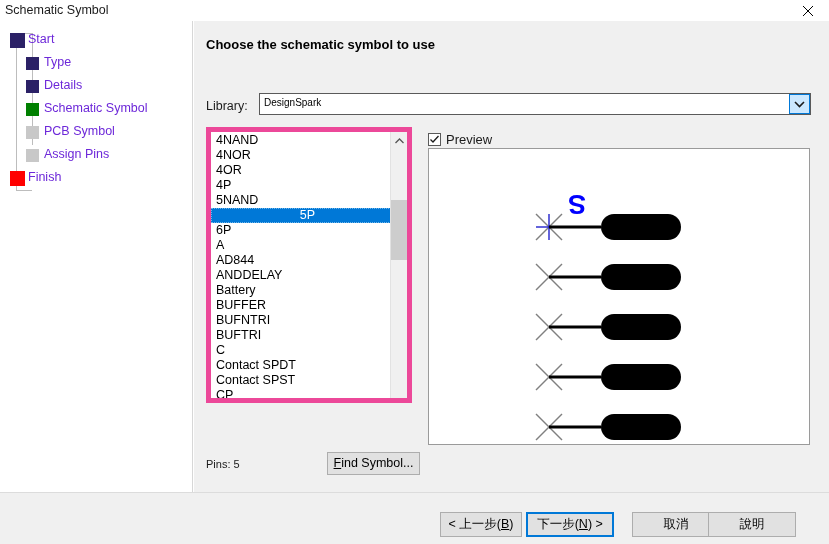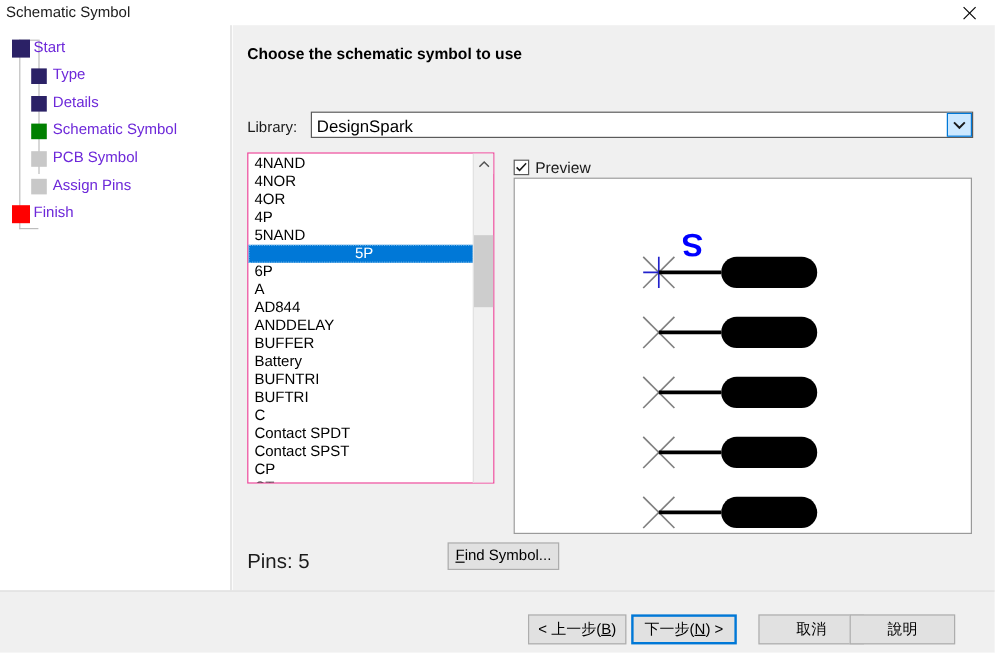--- a/index.html
+++ b/index.html
@@ -101,41 +101,41 @@
     position: absolute;
     left: 65px; top: 72px;
     width: 552px; height: 22px;
     border: 1px solid #5a5a5a;
     background: #ffffff;
     box-sizing: border-box;
   }
   #library-value {
     position: absolute;
     left: 4px; top: 3px;
-    font-size: 14px;
+    font-size: 10px;
     color: #000;
   }
   #library-arrow-btn {
     position: absolute;
     right: 0px; top: 0px;
     width: 21px; height: 20px;
     background: #cce8ff;
     border: 1px solid #0078d7;
     box-sizing: border-box;
     cursor: pointer;
   }
   #library-arrow-btn svg { position: absolute; left: 4px; top: 6px; }
 
   
   #symbol-list-box {
     position: absolute;
     left: 12px; top: 106px;
     width: 206px; height: 276px;
     background: #ffffff;
-    border: 1px solid #ec4899;
+    border: 5px solid #ec4899;
     box-sizing: border-box;
     overflow: hidden;
   }
   #symbol-list {
     position: absolute;
     left: 0; top: 1px;
     width: 188px;
     height: 316px;
     overflow: hidden;
   }
@@ -177,37 +177,36 @@
     left: 0; top: 68px;
     width: 17px; height: 60px;
     background: #cdcdcd;
     cursor: pointer;
   }
 
   
   #pins-text {
     position: absolute;
     left: 12px; top: 437px;
-    font-size: 17px;
+    font-size: 11px;
     color: #1b1b1b;
   }
   #find-symbol-button {
     position: absolute;
     left: 133px; top: 431px;
     width: 93px; height: 23px;
     background: #e1e1e1;
     border: 1px solid #adadad;
     box-sizing: border-box;
     font-size: 12.5px;
     color: #000;
     text-align: center;
     line-height: 21px;
     cursor: pointer;
     font-family: "Liberation Sans", sans-serif;
-    margin-left: 46px;
   }
   .underline-accel { text-decoration: underline; }
 
   
   #preview-checkbox-row {
     position: absolute;
     left: 234px; top: 111px;
     height: 16px;
     cursor: pointer;
   }
@@ -339,22 +338,22 @@
         <div class="list-item">4NAND</div>
         <div class="list-item">4NOR</div>
         <div class="list-item">4OR</div>
         <div class="list-item">4P</div>
         <div class="list-item">5NAND</div>
         <div class="list-item selected">5P</div>
         <div class="list-item">6P</div>
         <div class="list-item">A</div>
         <div class="list-item">AD844</div>
         <div class="list-item">ANDDELAY</div>
+        <div class="list-item">Battery</div>
         <div class="list-item">BUFFER</div>
-        <div class="list-item">Battery</div>
         <div class="list-item">BUFNTRI</div>
         <div class="list-item">BUFTRI</div>
         <div class="list-item">C</div>
         <div class="list-item">Contact SPDT</div>
         <div class="list-item">Contact SPST</div>
         <div class="list-item">CP</div>
         <div class="list-item">CT</div>
         <div class="list-item">CV</div>
         <div class="list-item">CVT</div>
       </div>

